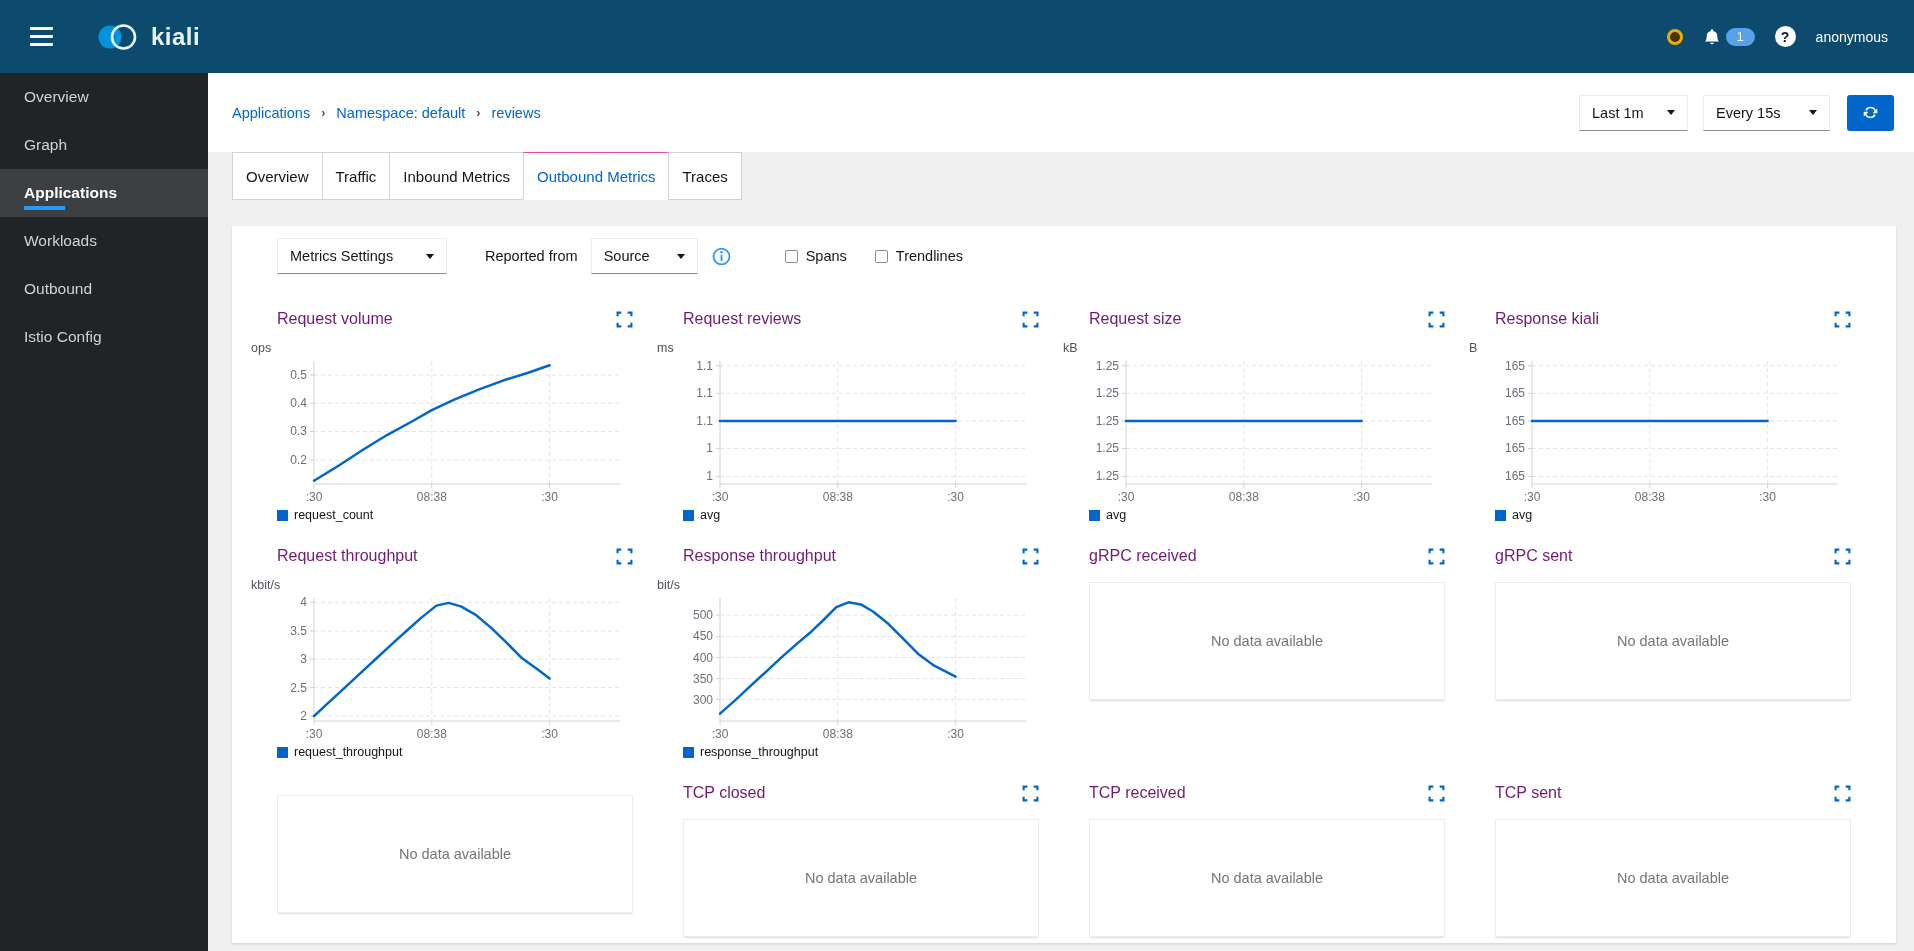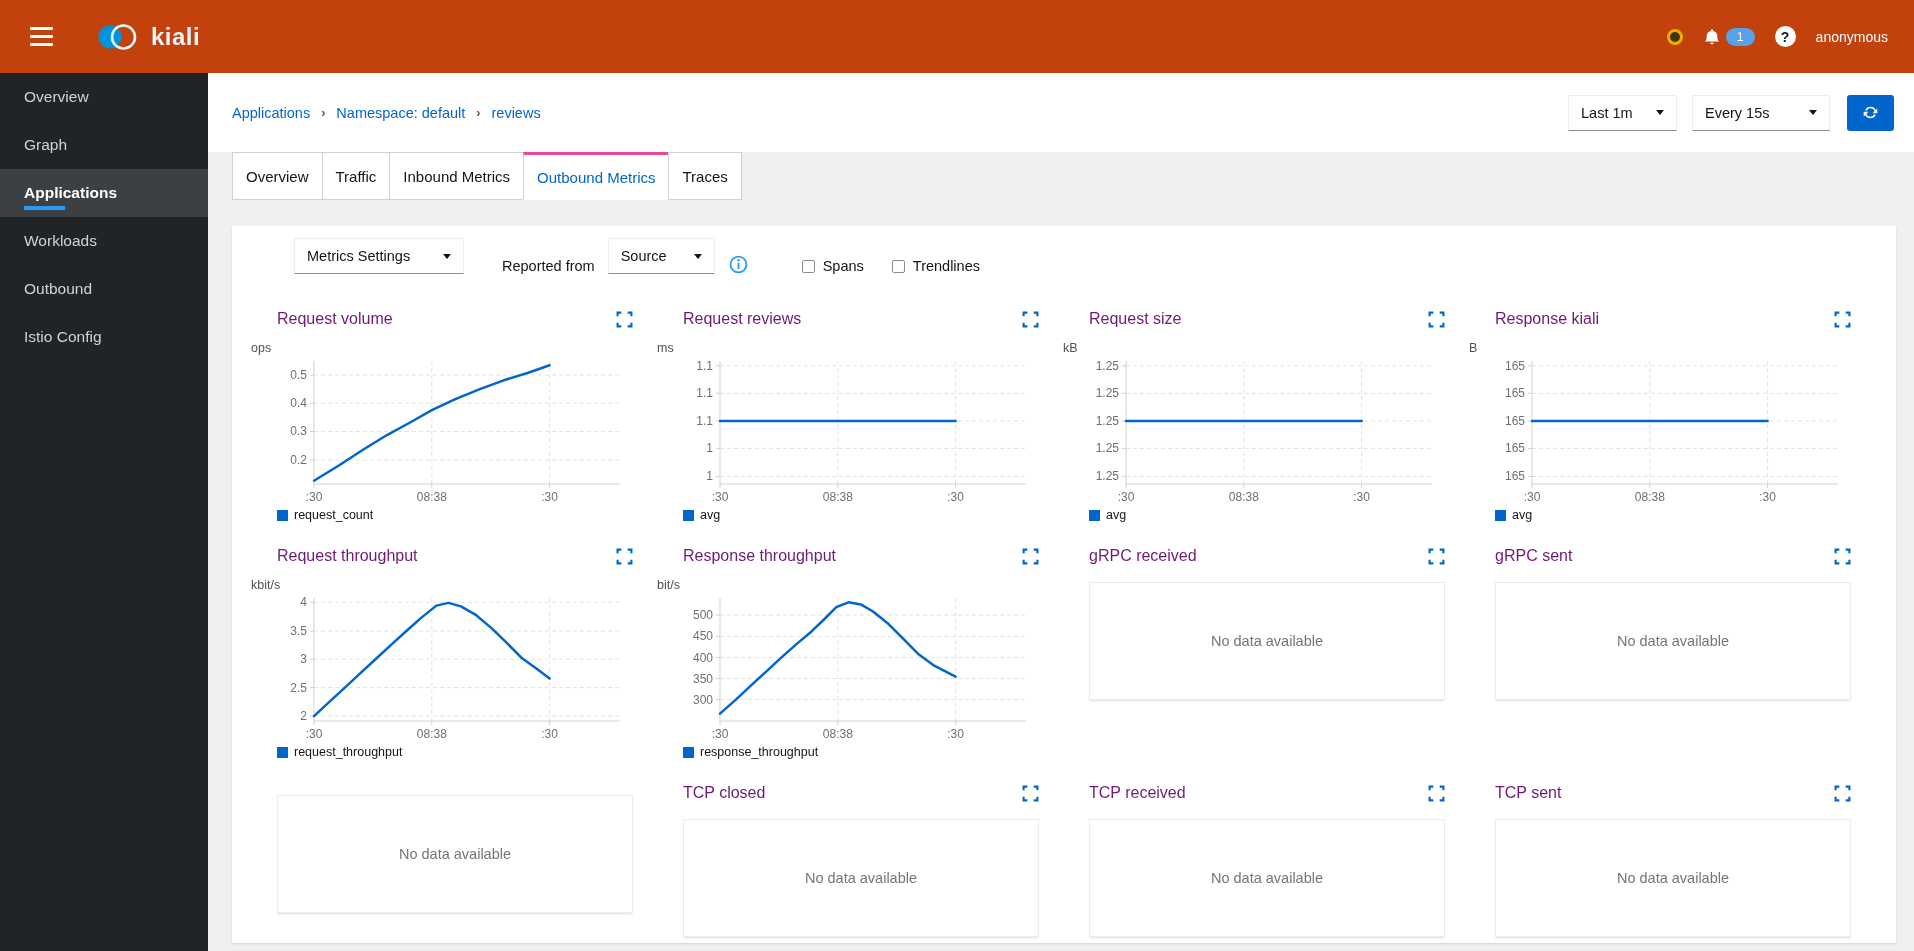--- a/index.html
+++ b/index.html
@@ -1,19 +1,19 @@
 <!DOCTYPE html>
 <html><head>
 <meta charset="utf-8">
 <style>
   * { box-sizing: border-box; margin: 0; padding: 0; }
   html,body { width:1914px; height:951px; overflow:hidden; font-family:"Liberation Sans", sans-serif; background:#f0f0f0; }
 
   
-  .masthead { position:absolute; top:0; left:0; width:1914px; height:73px; background:#c2410c; display:flex; align-items:center; padding:16px 26px; z-index:10; }
+  .masthead { position:absolute; top:0; left:0; width:1914px; height:73px; background:#0c4a6e; display:flex; align-items:center; padding:16px 26px; z-index:10; }
   .nav-toggle { background:none; border:none; cursor:pointer; display:flex; flex-direction:column; gap:5px; padding:4px; }
   .nav-toggle span { display:block; width:23px; height:3px; background:#fff; border-radius:1px; }
   .brand { display:flex; align-items:center; margin-left:38px; gap:8px; }
   .brand-text { color:#e8f4fa; font-size:24px; font-weight:700; letter-spacing:.5px; }
   .mast-right { margin-left:auto; display:flex; align-items:center; gap:20px; }
   .mesh-status { width:16px; height:16px; border-radius:50%; border:3px solid #f0ab00; background:#43340a; cursor:pointer; }
   .notif { display:flex; align-items:center; gap:5px; background:none; border:none; cursor:pointer; }
   .notif-badge { background:#59a1e8; color:#fff; font-size:12.5px; border-radius:10px; padding:2px 11px; font-family:"Liberation Sans",sans-serif; }
   .help-btn { width:21px; height:21px; border-radius:50%; background:#fff; border:none; color:#151515; font-weight:700; font-size:14px; display:flex; align-items:center; justify-content:center; cursor:pointer; }
   .username { color:#fff; font-size:14px; cursor:pointer; }
@@ -28,32 +28,32 @@
   .main { position:absolute; top:73px; left:208px; width:1706px; bottom:0; background:#f0f0f0; }
   .crumb-band { height:79px; background:#fff; display:flex; align-items:center; padding:0 20px 0 24px; }
   .breadcrumb { display:flex; align-items:center; font-size:14.5px; }
   .breadcrumb a { color:#0066cc; text-decoration:none; cursor:pointer; }
   .crumb-sep { color:#4d5258; font-weight:700; font-size:12.5px; margin:0 11px; }
   .band-controls { margin-left:auto; display:flex; align-items:center; gap:15px; }
 
   .pf-select { display:inline-flex; align-items:center; background:#fff; border:1px solid #ededed; border-bottom:1px solid #8a8d90; height:36px; padding:0 12px; font-size:14.5px; color:#151515; cursor:pointer; }
   .caret { width:0; height:0; border:4px solid transparent; border-top:5px solid #151515; margin-left:18px; margin-top:4px; }
   .sel-110 { width:109px; justify-content:space-between; }
-  .sel-114 { width:138px; justify-content:space-between; }
+  .sel-114 { width:127px; justify-content:space-between; }
   .refresh-btn { width:47px; height:36px; background:#0066cc; border:none; border-radius:3px; display:flex; align-items:center; justify-content:center; cursor:pointer; margin-left:2px; }
 
   
   .tabs { display:flex; margin-left:24px; margin-top:0; height:48px; }
   .tab { background:#fff; border:1px solid #d2d2d2; display:flex; align-items:center; padding:0 13px; font-size:15px; color:#151515; margin-left:-1px; cursor:pointer; }
   .tab:first-child { margin-left:0; }
-  .tab.active { border-top:3px solid #ec4899; border-bottom-color:#fff; color:#0066cc; }
+  .tab.active { border-top:1px solid #ec4899; border-bottom-color:#fff; color:#0066cc; }
 
   
   .card { margin:26px 18px 8px 24px; background:#fff; height:717px; box-shadow:0 1px 2px rgba(3,3,3,.12); overflow:hidden; }
-  .metrics-toolbar { display:flex; align-items:flex-end; padding:12px 45px 0 62px; }
+  .metrics-toolbar { display:flex; align-items:center; padding:12px 45px 0 45px; }
   .sel-metrics { width:170px; justify-content:space-between; }
   .sel-source { width:107px; justify-content:space-between; }
   .reported-label { font-size:14.5px; color:#151515; margin:0 13px 0 38px; }
   .info-icon { margin-left:14px; display:flex; cursor:pointer; }
   .check { display:flex; align-items:center; gap:8px; font-size:14.5px; color:#151515; cursor:pointer; }
   .check.spans { margin-left:54px; }
   .check.trend { margin-left:28px; }
   .cb { width:13px; height:13px; border:1px solid #8a8d90; border-radius:2px; background:#fff; }
 
   

